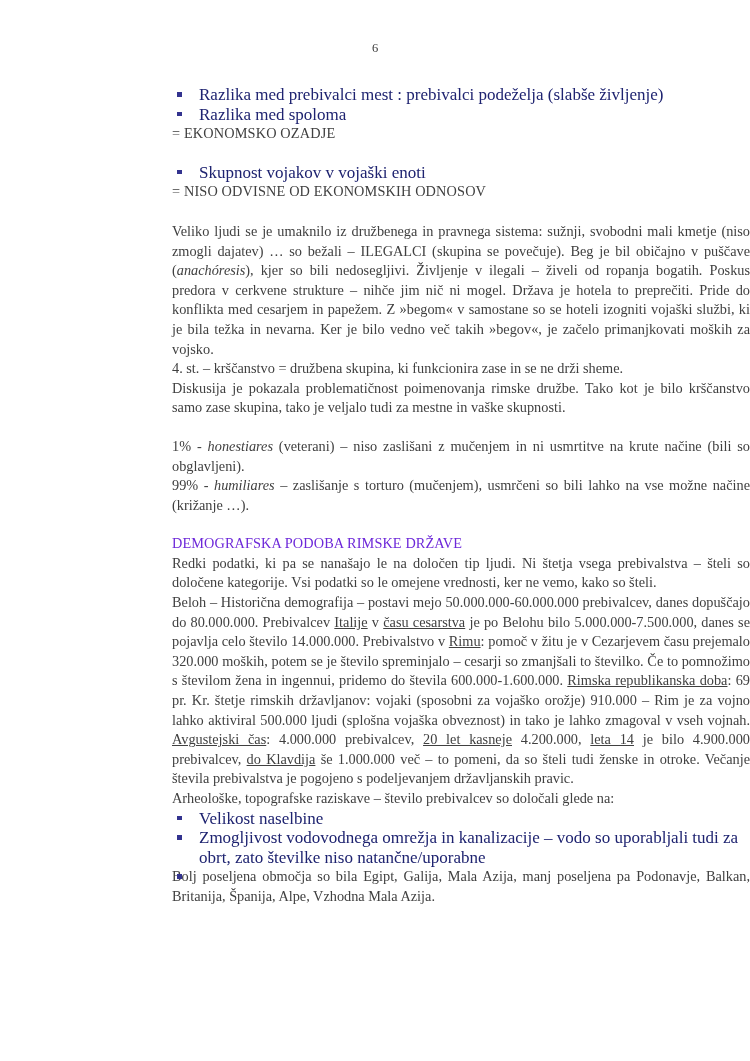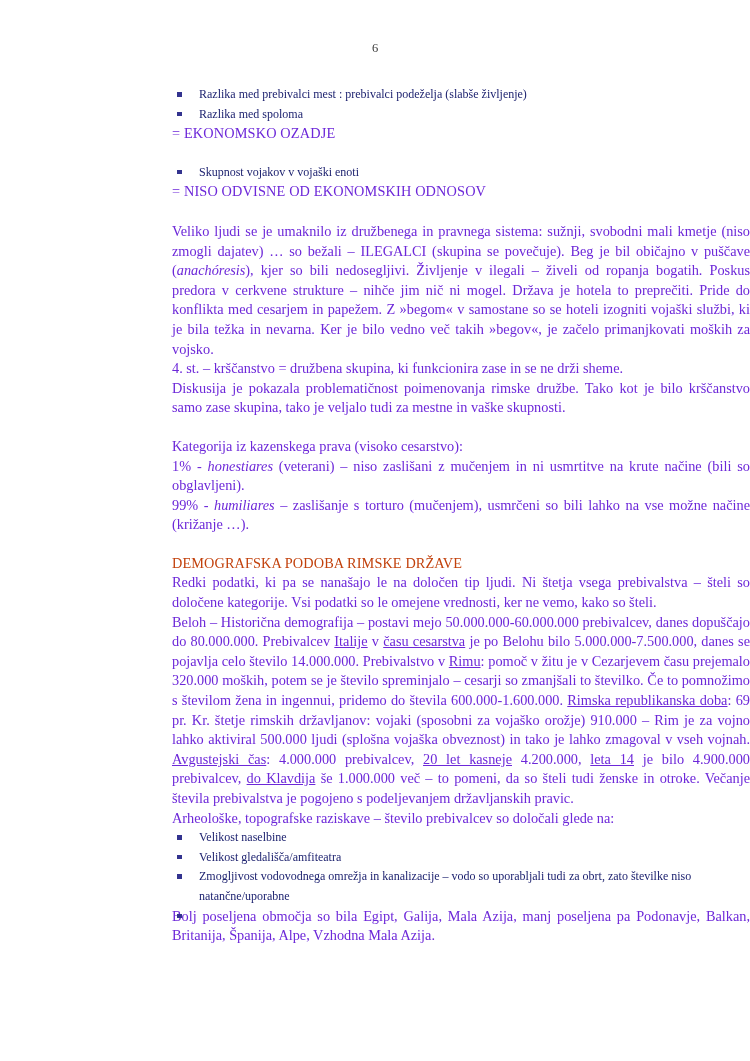--- a/index.html
+++ b/index.html
@@ -40,50 +40,50 @@
     left: 86px;
     top: 85px;
     right: 86px;
   }
   p {
     margin: 0;
     font-size: 14.3px;
     line-height: 19.6px;
     text-align: justify;
     text-justify: inter-word;
-    color: #6d28d9;
+    color: #404040;
   }
   p.nojust { text-align: left; }
   .gap-md { height: 19px; }
   .gap-lg { height: 20px; }
 
   ul.bullets {
     list-style: none;
     margin: 0;
     padding: 0;
   }
   ul.bullets li {
     position: relative;
     padding-left: 27px;
-    font-size: 12px;
+    font-size: 17px;
     line-height: 19.6px;
     text-align: left;
     color: #1e2370;
   }
   ul.bullets li .sq {
     position: absolute;
     left: 5px;
     top: 7px;
     width: 4.5px;
     height: 4.5px;
     background: #33338f;
     display: block;
   }
   .section-head {
-    color: #c2410c;
+    color: #6d28d9;
     font-size: 14.3px;
     line-height: 19.6px;
     margin: 0;
     text-align: left;
     letter-spacing: 0.1px;
   }
   .caps { letter-spacing: 0.15px; }
   b, .b { font-weight: normal; }
   i, .i { font-style: italic; }
   u, .u { text-decoration: underline; }
@@ -115,39 +115,37 @@
     <div class="gap-lg"></div>
 
     <p><span>Veliko ljudi se je umaknilo iz družbenega in pravnega sistema: sužnji, svobodni mali kmetje (niso zmogli dajatev) … so bežali – ILEGALCI (skupina se povečuje). Beg je bil običajno v puščave (</span><i>anachóresis</i><span>), kjer so bili nedosegljivi. Življenje v ilegali – živeli od ropanja bogatih. Poskus predora v cerkvene strukture – nihče jim nič ni mogel. Država je hotela to preprečiti. Pride do konflikta med cesarjem in papežem. Z »begom« v samostane so se hoteli izogniti vojaški službi, ki je bila težka in nevarna. Ker je bilo vedno več takih »begov«, je začelo primanjkovati moških za vojsko.</span></p>
 
     <p class="nojust">4. st. – krščanstvo = družbena skupina, ki funkcionira zase in se ne drži sheme.</p>
 
     <p>Diskusija je pokazala problematičnost poimenovanja rimske družbe. Tako kot je bilo krščanstvo samo zase skupina, tako je veljalo tudi za mestne in vaške skupnosti.</p>
 
     <div class="gap-md"></div>
 
-    <p class="nojust">Kategorija iz kazenskega prava (visoko cesarstvo):</p>
 
     <p><span>1% - </span><i>honestiares</i><span> (veterani) – niso zaslišani z mučenjem in ni usmrtitve na krute načine (bili so obglavljeni).</span></p>
 
     <p><span>99% - </span><i>humiliares</i><span> – zaslišanje s torturo (mučenjem), usmrčeni so bili lahko na vse možne načine (križanje …).</span></p>
 
     <div class="gap-md"></div>
 
     <p class="section-head">DEMOGRAFSKA PODOBA RIMSKE DRŽAVE</p>
 
     <p>Redki podatki, ki pa se nanašajo le na določen tip ljudi. Ni štetja vsega prebivalstva – šteli so določene kategorije. Vsi podatki so le omejene vrednosti, ker ne vemo, kako so šteli.</p>
 
     <p><b>Beloh</b><span> – Historična demografija – postavi mejo 50.000.000-60.000.000 prebivalcev, danes dopuščajo do 80.000.000. Prebivalcev </span><u>Italije</u><span> v </span><u>času cesarstva</u><span> je po Belohu bilo 5.000.000-7.500.000, danes se pojavlja celo število 14.000.000. Prebivalstvo v </span><u>Rimu</u><span>: pomoč v žitu je v Cezarjevem času prejemalo 320.000 moških, potem se je število spreminjalo – cesarji so zmanjšali to številko. Če to pomnožimo s številom žena in ingennui, pridemo do števila 600.000-1.600.000. </span><u>Rimska republikanska doba</u><span>: 69 pr. Kr. štetje rimskih državljanov: vojaki (sposobni za vojaško orožje) 910.000 – Rim je za vojno lahko aktiviral 500.000 ljudi (splošna vojaška obveznost) in tako je lahko zmagoval v vseh vojnah. </span><u>Avgustejski čas</u><span>: 4.000.000 prebivalcev, </span><u>20 let kasneje</u><span> 4.200.000, </span><u>leta 14</u><span> je bilo 4.900.000 prebivalcev, </span><u>do Klavdija</u><span> še 1.000.000 več – to pomeni, da so šteli tudi ženske in otroke. Večanje števila prebivalstva je pogojeno s podeljevanjem državljanskih pravic.</span></p>
 
     <p class="nojust">Arheološke, topografske raziskave – število prebivalcev so določali glede na:</p>
 
     <ul class="bullets">
       <li><span class="sq"></span><span>Velikost naselbine</span></li>
-      <li><span class="sq"></span><span>Velikost gledališča/amfiteatra</span></li>
       <li><span class="sq"></span><span>Zmogljivost vodovodnega omrežja in kanalizacije – vodo so uporabljali tudi za obrt, zato številke niso natančne/uporabne</span></li>
       <li><span class="sq"></span></li>
     </ul>
 
     <p>Bolj poseljena območja so bila Egipt, Galija, Mala Azija, manj poseljena pa Podonavje, Balkan, Britanija, Španija, Alpe, Vzhodna Mala Azija.</p>
 
 
   </div>
 </div>
 

